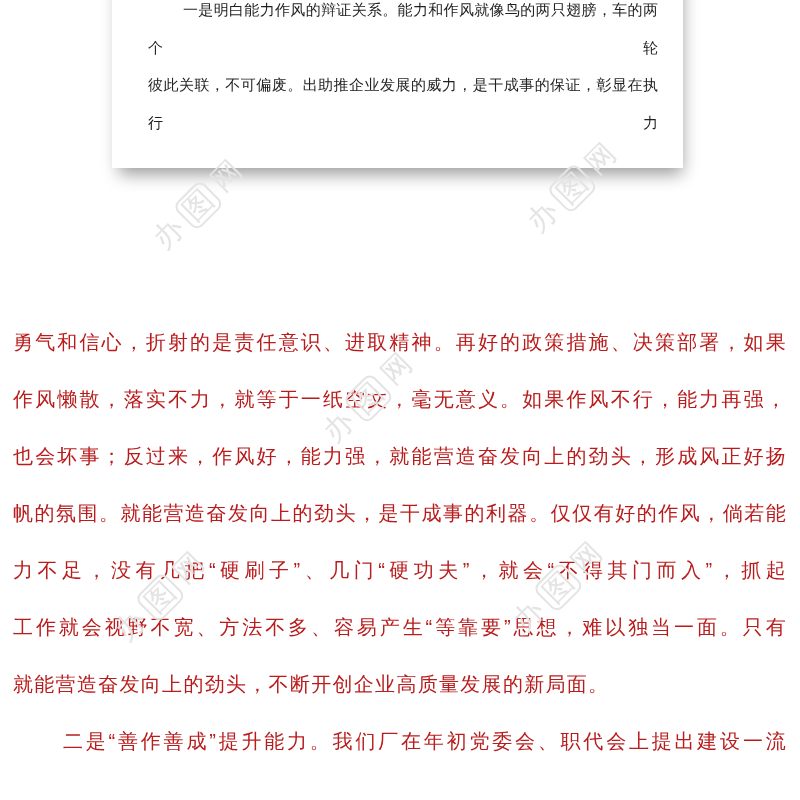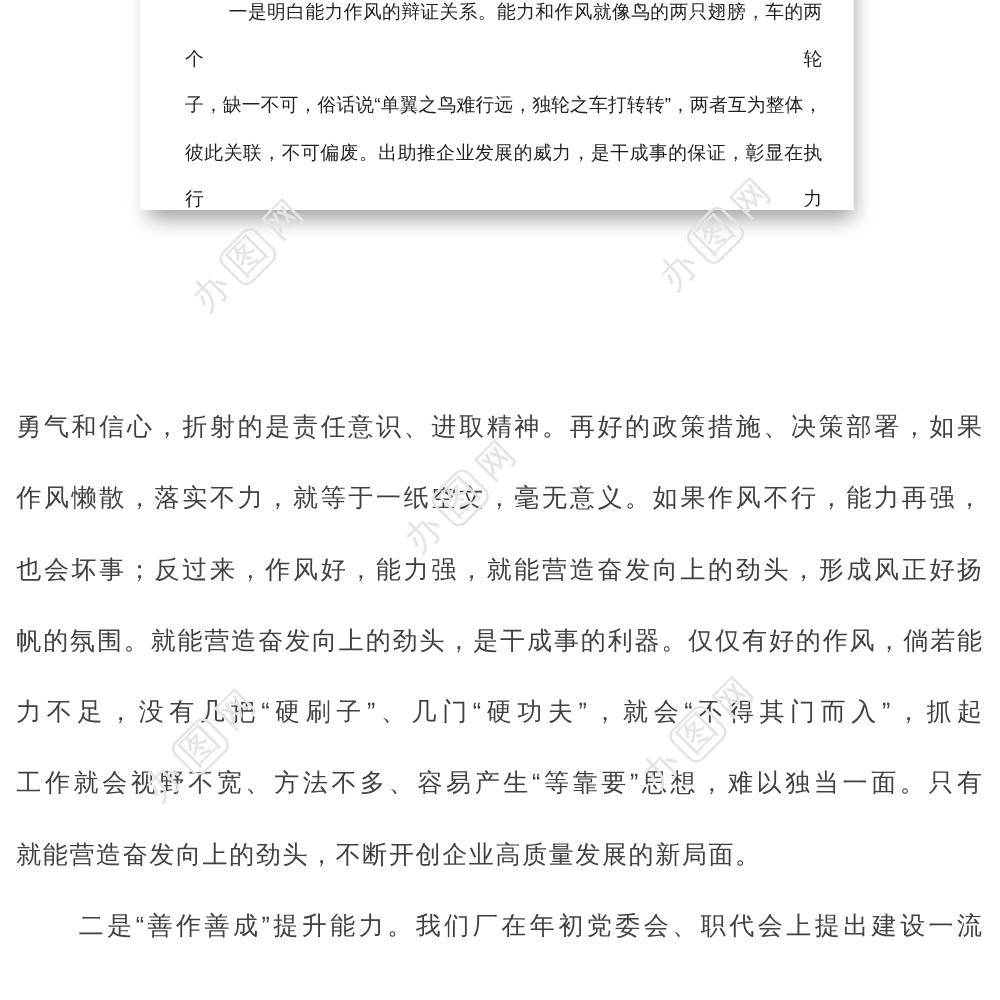--- a/index.html
+++ b/index.html
@@ -41,21 +41,21 @@
   .body-text {
     position: absolute;
     left: 13px;
     top: 314px;
     width: 774px;
     z-index: 1;
   }
   .bl {
     font-size: 20px;
     line-height: 57px;
-    color: #404040;
+    color: #b91c1c;
     letter-spacing: 1.3px;
     white-space: nowrap;
   }
   .j {
     white-space: normal;
     text-align: justify;
     text-align-last: justify;
     text-justify: inter-character;
   }
   .bl.ind2 { text-indent: 50px; }
@@ -91,21 +91,20 @@
   .wm:nth-of-type(4) { left: 160px; top: 597px; }
   .wm:nth-of-type(5) { left: 558px; top: 587px; }
 </style>
 </head>
 <body>
 
 <div class="stage">
 
   <div class="prev-card">
     <div class="cl j ind">一是明白能力作风的辩证关系。能力和作风就像鸟的两只翅膀，车的两个轮</div>
-    <div class="cl j">子，缺一不可，俗话说“单翼之鸟难行远，独轮之车打转转”，两者互为整体，</div>
     <div class="cl j">彼此关联，不可偏废。出助推企业发展的威力，是干成事的保证，彰显在执行力</div>
   </div>
 
   <div class="body-text">
     <div class="bl j">勇气和信心，折射的是责任意识、进取精神。再好的政策措施、决策部署，如果</div>
     <div class="bl j">作风懒散，落实不力，就等于一纸空文，毫无意义。如果作风不行，能力再强，</div>
     <div class="bl j">也会坏事；反过来，作风好，能力强，就能营造奋发向上的劲头，形成风正好扬</div>
     <div class="bl j">帆的氛围。就能营造奋发向上的劲头，是干成事的利器。仅仅有好的作风，倘若能</div>
     <div class="bl j">力不足，没有几把“硬刷子”、几门“硬功夫”，就会“不得其门而入”，抓起</div>
     <div class="bl j">工作就会视野不宽、方法不多、容易产生“等靠要”思想，难以独当一面。只有</div>

